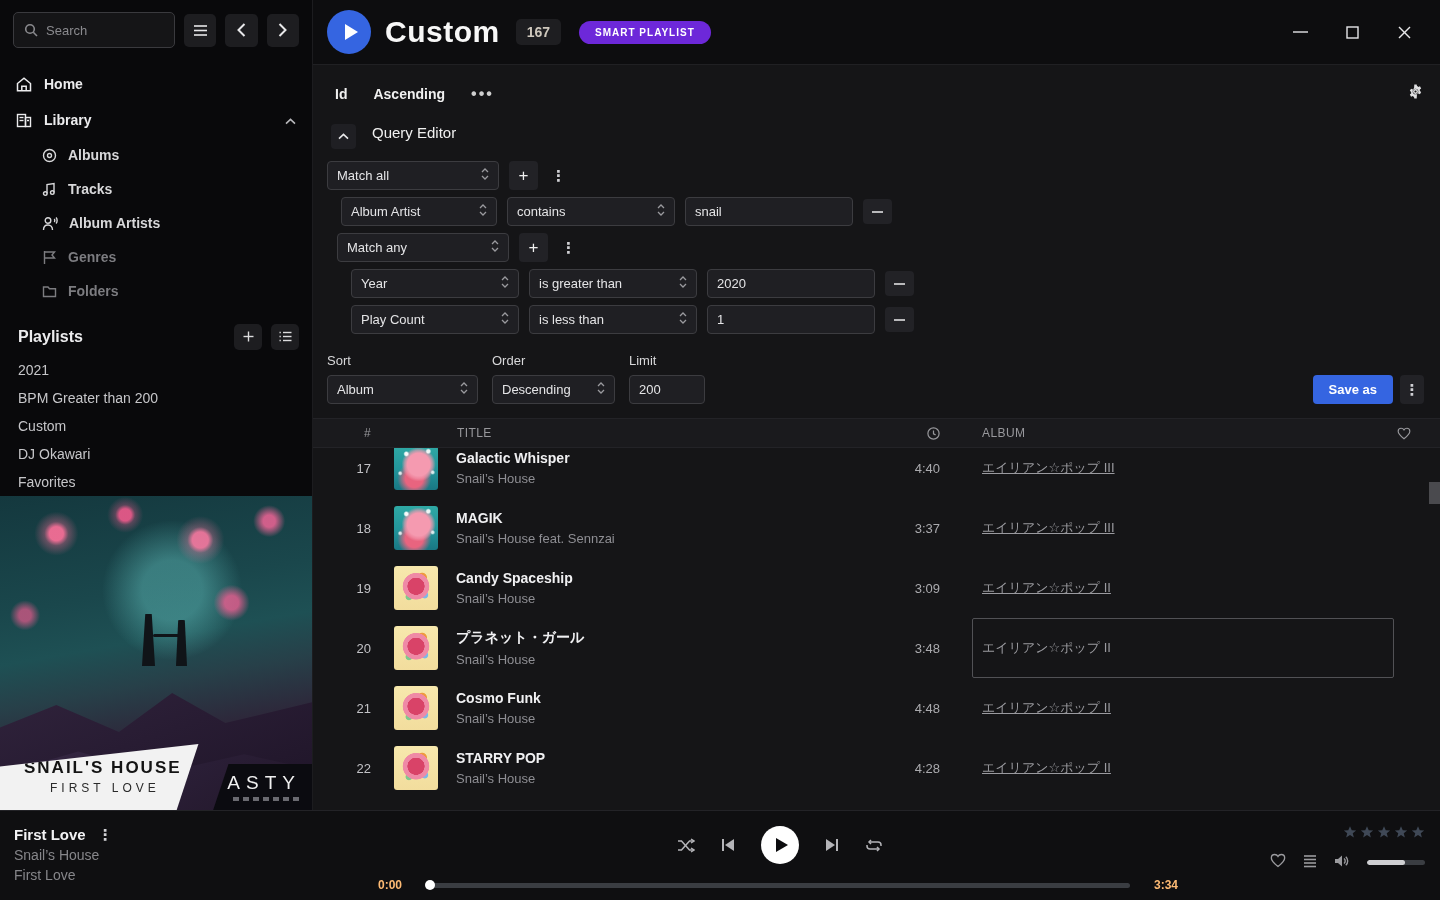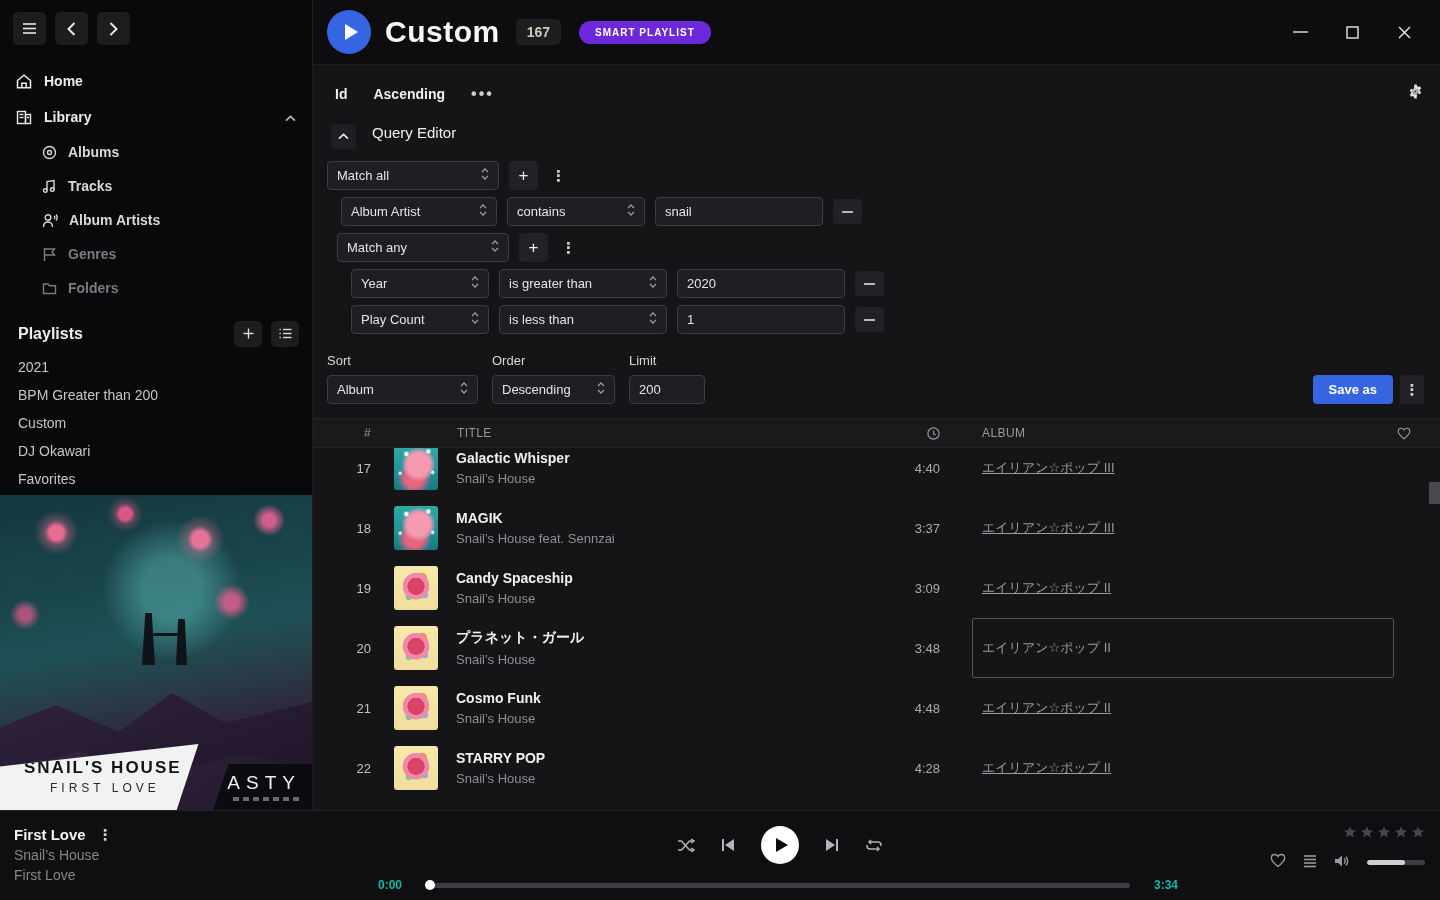--- a/index.html
+++ b/index.html
@@ -79,21 +79,21 @@
   .qe { padding:6px 16px 0 14px; }
   .ctl { height:29px; background:#1f1f23; border:1px solid #3c3c40; border-radius:4px; display:flex; align-items:center;
     font-size:13px; color:#e4e4e6; padding:0 9px; }
   .select { justify-content:space-between; cursor:pointer; gap:8px; }
   .select .stepper { color:#9a9a9e; }
   .ctl input { background:transparent; border:none; outline:none; color:#e4e4e6; font-size:13px; width:100%; }
   .qrow { display:flex; align-items:center; gap:10px; margin-bottom:7px; }
   .sq-sm { width:29px; height:29px; background:#222226; border-radius:4px; display:flex; align-items:center; justify-content:center; color:#f0f0f0; font-size:17px; cursor:pointer; }
   .vdots { color:#d0d0d4; font-size:15px; font-weight:bold; padding:0 3px; cursor:pointer; line-height:13px; }
   .minus-btn { width:29px; height:25px; background:#222226; border-radius:4px; display:flex; align-items:center; justify-content:center; color:#e0e0e2; cursor:pointer; }
-  .w172{width:172px;} .w156{width:156px;} .w170{width:138px;gap:8px;} .w168{width:168px;} .w151{width:151px;} .w124{width:123px;} .w76{width:76px;}
+  .w172{width:172px;} .w156{width:156px;} .w170{width:168px;gap:8px;} .w168{width:168px;} .w151{width:151px;} .w124{width:123px;} .w76{width:76px;}
   .ind1{padding-left:14px;} .ind2{padding-left:10px;} .ind3{padding-left:24px;}
 
   .sort-row { display:flex; align-items:flex-end; padding:12px 16px 14px 14px; gap:7px; }
   .sort-field { display:flex; flex-direction:column; gap:7px; margin-right:7px; }
   .sort-field .lab { font-size:13px; color:#d8d8da; }
   .sort-row .spacer { flex:1; }
   .save-btn { background:#3565e1; color:#fff; border:none; border-radius:4px; height:29px; padding:0 16px; font-size:13px; font-weight:bold; cursor:pointer; }
 
   
   .tbl-head { height:30px; background:#1a1a1d; border-top:1px solid #232327; border-bottom:1px solid #232327;
@@ -138,38 +138,47 @@
   .p-left { padding:15px 0 0 14px; }
   .p-title-row { display:flex; align-items:center; gap:12px; }
   .p-title { font-size:15px; font-weight:bold; color:#f2f2f4; }
   .p-artist,.p-album { font-size:14px; color:#86868a; margin-top:4px; }
   .p-center { display:flex; flex-direction:column; justify-content:flex-start; padding-top:15px; }
   .p-ctls { display:flex; align-items:center; justify-content:center; gap:26px; color:#b4b4b8; }
   .p-play { width:38px; height:38px; border-radius:50%; background:#fff; display:flex; align-items:center; justify-content:center; cursor:pointer; }
   .p-play .tri { width:0; height:0; border-left:12px solid #0c0c0e; border-top:7.5px solid transparent; border-bottom:7.5px solid transparent; margin-left:3px; }
   .p-ctl-btn { cursor:pointer; display:flex; }
   .p-progress { display:flex; align-items:center; gap:14px; margin-top:14px; padding:0 62px 0 58px; }
-  .p-time { font-size:12px; font-weight:bold; color:#14b8a6; width:34px; }
+  .p-time { font-size:12px; font-weight:bold; color:#fdba74; width:34px; }
   .p-time.r { text-align:right; }
   .p-track { flex:1; height:5px; background:#3a3d42; border-radius:3px; position:relative; cursor:pointer; }
   .p-knob { position:absolute; left:-1px; top:-2.5px; width:10px; height:10px; border-radius:50%; background:#fff; }
   .p-right { display:flex; flex-direction:column; align-items:flex-end; padding:14px 15px 0 0; }
   .stars { display:flex; gap:3px; color:#3f4856; cursor:pointer; }
   .p-r-row { display:flex; align-items:center; gap:17px; margin-top:10px; color:#9a9a9e; }
   .vol-track { width:58px; height:5px; background:#3a3d42; border-radius:3px; overflow:hidden; cursor:pointer; }
   .vol-fill { height:100%; width:66%; background:#cfcfd2; border-radius:3px; }
 </style>
 </head>
 <body>
 
 <div class="app">
   <div class="top">
 
     <div class="sidebar">
       <div class="sb-top">
+        <div class="search-box">
+          <span class="icon-14">
+            <svg width="14" height="14" viewBox="0 0 14 14" fill="none" stroke="#8a8a8e" stroke-width="1.6">
+                <circle cx="6" cy="6" r="4.3"></circle>
+                <line x1="9.3" y1="9.3" x2="13" y2="13"></line>
+              </svg>
+          </span>
+          <input type="text" placeholder="Search" style="">
+        </div>
         <div class="sq-btn">
           <span class="icon-14">
             <svg width="15" height="13" viewBox="0 0 15 13" stroke="#e8e8ea" stroke-width="1.6">
                 <line x1="1" y1="2" x2="14" y2="2"></line>
                 <line x1="1" y1="6.5" x2="14" y2="6.5"></line>
                 <line x1="1" y1="11" x2="14" y2="11"></line>
               </svg>
           </span>
         </div>
         <div class="sq-btn">

